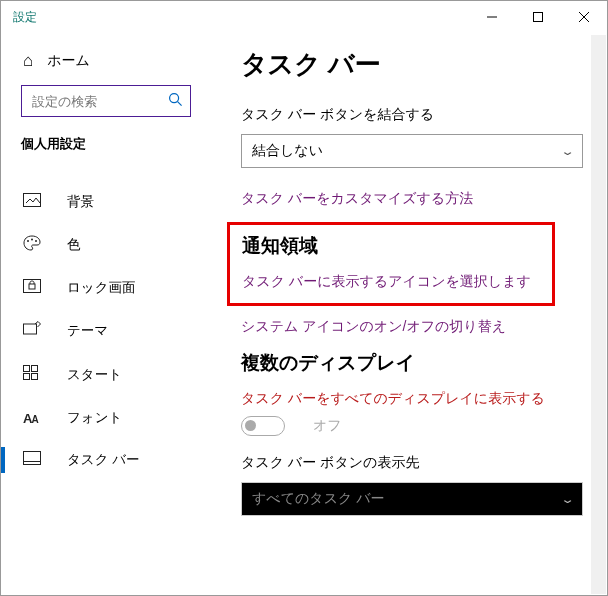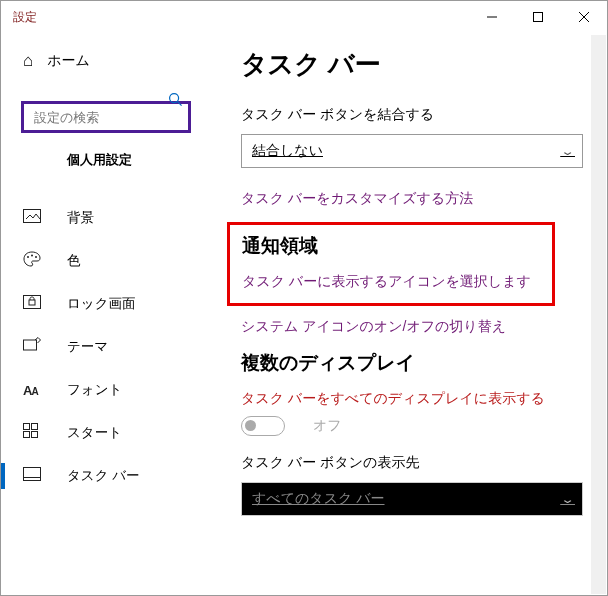--- a/index.html
+++ b/index.html
@@ -1,36 +1,36 @@
 <!DOCTYPE html>
 <html><head>
 <meta charset="utf-8">
 <style>
   * { margin: 0; padding: 0; box-sizing: border-box; font-family: "Yu Gothic UI", "Meiryo UI", sans-serif; }
   body { background: #fff; width: 608px; height: 596px; overflow: hidden; position: relative; border: 1px solid #999; }
-  .titlebar { display: flex; align-items: center; height: 32px; padding-left: 12px; font-size: 12px; color: #7f1d1d; }
+  .titlebar { display: flex; align-items: center; height: 32px; padding-left: 12px; font-size: 12px; color: #0f766e; }
   .titlebar .spacer { flex: 1; }
   .winbtn { width: 46px; height: 32px; display: flex; align-items: center; justify-content: center; color: #000; font-size: 10px; }
   .content { display: flex; height: calc(100% - 32px); }
   .sidebar { width: 210px; padding-top: 8px; }
   .home { display: flex; align-items: center; gap: 14px; padding: 10px 18px 14px 22px; font-size: 14px; }
   .home .icon { font-size: 17px; }
   .search-wrap { padding: 0 20px 18px 20px; }
-  .search { width: 100%; height: 32px; border: 3px solid #4c1d95; font-size: 13px; padding: 0 30px 0 10px; color: #666; outline: none; background: #fff; margin-top: 16px; }
+  .search { width: 100%; height: 32px; border: 1px solid #4c1d95; font-size: 13px; padding: 0 30px 0 10px; color: #666; outline: none; background: #fff; }
   .search-box { position: relative; }
   .search-icon { position: absolute; right: 8px; top: 7px; color: #0067c0; font-size: 14px; }
-  .cat-title { padding: 0 20px 6px 20px; font-size: 13px; font-weight: 600; margin-left: 46px; }
+  .cat-title { padding: 0 20px 6px 20px; font-size: 13px; font-weight: 600; }
   .navlist { margin-top: 22px; }
   .nav-item { display: flex; align-items: center; gap: 24px; padding: 12px 18px 12px 22px; font-size: 13.5px; color: #000; position: relative; }
   .nav-item .icon { width: 20px; text-align: left; font-size: 16px; color: #222; }
   .nav-item.active::before { content: ""; position: absolute; left: 0; top: 8px; bottom: 8px; width: 4px; background: #0067c0; }
   .main { flex: 1; padding: 14px 24px 0 30px; overflow: hidden; }
   .page-title { font-size: 26px; font-weight: 600; margin-bottom: 24px; }
   .setting-label { font-size: 14px; margin-bottom: 10px; }
-  .dropdown { border: 1px solid #999; height: 34px; display: flex; align-items: center; justify-content: space-between; padding: 0 10px; font-size: 14px; margin-bottom: 22px; text-decoration: underline; }
+  .dropdown { border: 1px solid #999; height: 34px; display: flex; align-items: center; justify-content: space-between; padding: 0 10px; font-size: 14px; margin-bottom: 22px; }
   .dropdown.disabled { background: #000000; border: 1px solid #ccc; color: #888; }
   .link { color: #701a75; font-size: 14px; display: block; margin-bottom: 14px; }
   .section { margin-top: 12px; }
   .section-title { font-size: 19px; font-weight: 600; margin-bottom: 14px; }
   .highlight-box { border: 3px solid #e60000; padding: 8px 8px 10px 12px; margin: 4px 0 12px -14px; width: 328px; }
   .disabled-label { color: #b91c1c; font-size: 14px; margin-bottom: 8px; }
   .toggle-row { display: flex; align-items: center; gap: 28px; margin-bottom: 18px; }
   .toggle { width: 44px; height: 20px; border: 1.5px solid #aaa; border-radius: 20px; position: relative; }
   .toggle::after { content: ""; width: 11px; height: 11px; background: #aaa; border-radius: 50%; position: absolute; left: 3px; top: 2.5px; }
   .toggle-text { font-size: 14px; color: #aaa; }
@@ -109,31 +109,31 @@
         <span>ロック画面</span>
       </div>
       <div class="nav-item">
         <span class="icon"><svg width="18" height="16">
               <rect x="0.5" y="3" width="13" height="10" fill="none" stroke="#222"></rect>
               <path d="M12 3 L15 0.5 L17.5 3 L14.5 6" fill="none" stroke="#222"></path>
             </svg></span>
         <span>テーマ</span>
       </div>
       <div class="nav-item">
-        <span class="icon" style="font-size:13px;font-weight:600;letter-spacing:-1px">A<span style="font-size:10px">A</span></span>
-        <span>フォント</span>
-      </div>
-      <div class="nav-item">
         <span class="icon"><svg width="16" height="16">
               <rect x="0.5" y="0.5" width="6" height="6" fill="none" stroke="#222"></rect>
               <rect x="8.5" y="0.5" width="6" height="6" fill="none" stroke="#222"></rect>
               <rect x="0.5" y="8.5" width="6" height="6" fill="none" stroke="#222"></rect>
               <rect x="8.5" y="8.5" width="6" height="6" fill="none" stroke="#222"></rect>
             </svg></span>
         <span>スタート</span>
+      </div>
+      <div class="nav-item">
+        <span class="icon" style="font-size:13px;font-weight:600;letter-spacing:-1px">A<span style="font-size:10px">A</span></span>
+        <span>フォント</span>
       </div>
       <div class="nav-item active">
         <span class="icon"><svg width="18" height="14">
               <rect x="0.5" y="0.5" width="17" height="13" fill="none" stroke="#222"></rect>
               <line x1="0.5" y1="10.5" x2="17.5" y2="10.5" stroke="#222"></line>
             </svg></span>
         <span>タスク バー</span>
       </div>
     </div>
   </div>

